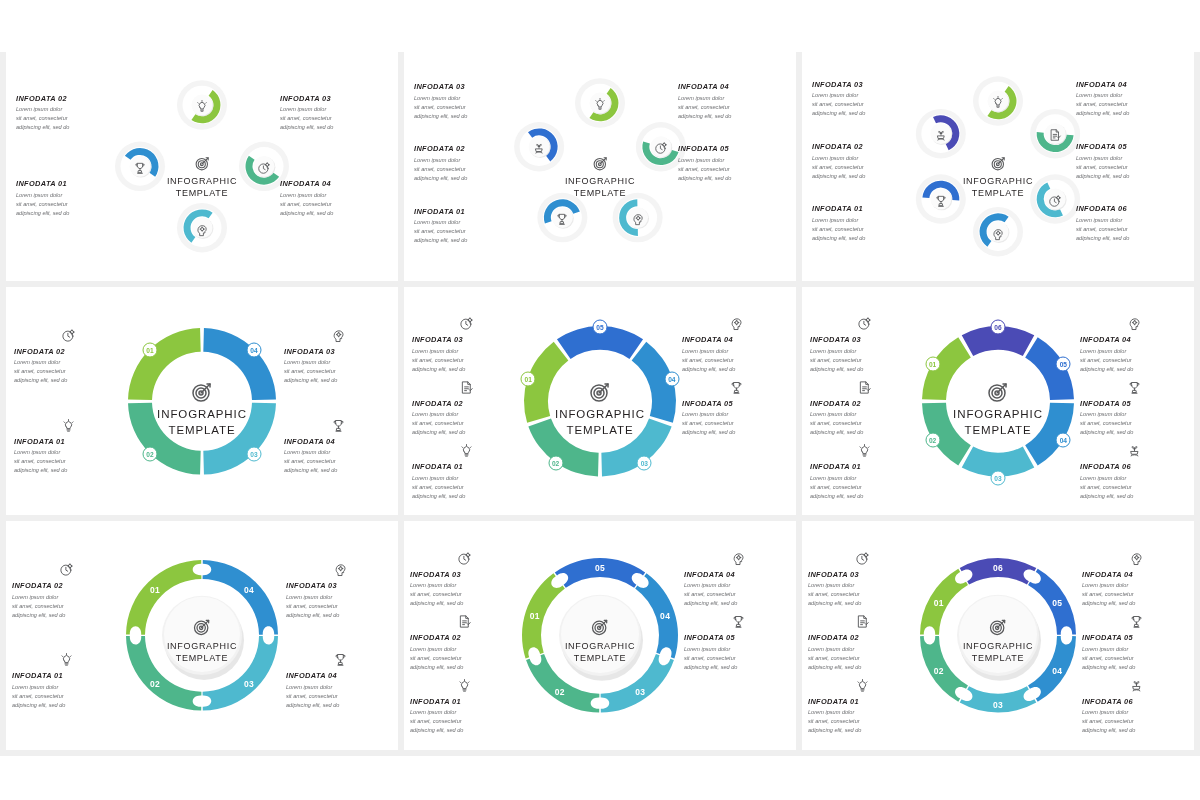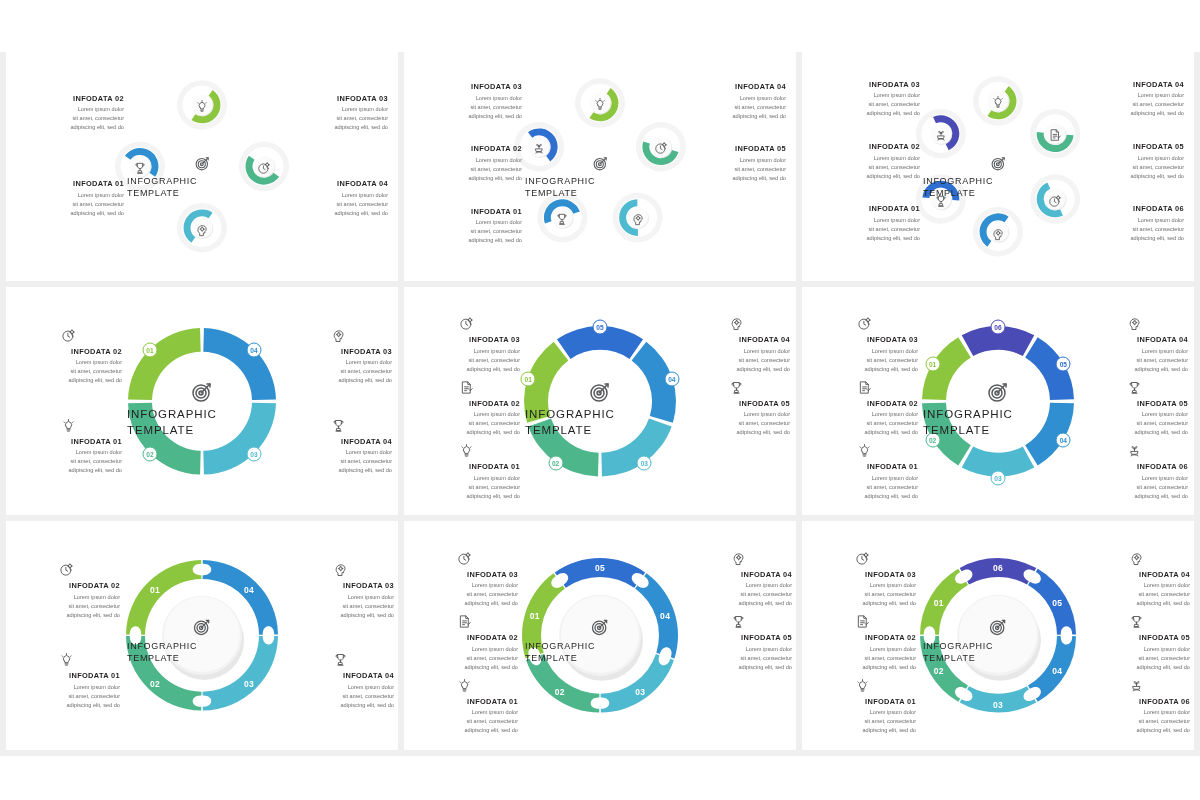--- a/index.html
+++ b/index.html
@@ -26,33 +26,33 @@
     padding: 0 6px 6px 6px;
   }
   .panel {
     position: relative;
     background: #ffffff;
     overflow: hidden;
   }
   .stage { position: absolute; inset: 0; }
 
   
-  .txt { position: absolute; width: 108px; text-align: right; }
+  .txt { position: absolute; width: 108px; text-align: left; font-style: italic; }
   .txt .hd {
     font-size: 7.4px; font-weight: bold; color: #231f20;
     letter-spacing: .35px; white-space: nowrap; margin-bottom: 2.5px;
   }
   .txt .bd {
     font-size: 5.6px; color: #6d6e71; line-height: 1.62;
   }
   .txt .ic { height: 19px; margin-bottom: 4px; display:flex; align-items:flex-end; justify-content:center; }
   .txt .ic svg { display:block; }
 
   
-  .center-label { position: absolute; width: 150px; }
+  .center-label { position: absolute; text-align: center; width: 150px; }
   .center-label .tgt { margin-bottom: 3px; display:flex; justify-content:center; }
   .center-label .l1, .center-label .l2 {
     font-size: 9px; color: #231f20; letter-spacing: .7px; line-height: 1.34;
   }
   .center-label.big .l1, .center-label.big .l2 { font-size: 11.5px; letter-spacing: .9px; }
 
   
   .num {
     position: absolute; width: 15px; height: 15px; border-radius: 50%;
     background: #fff; display: flex; align-items: center; justify-content: center;

